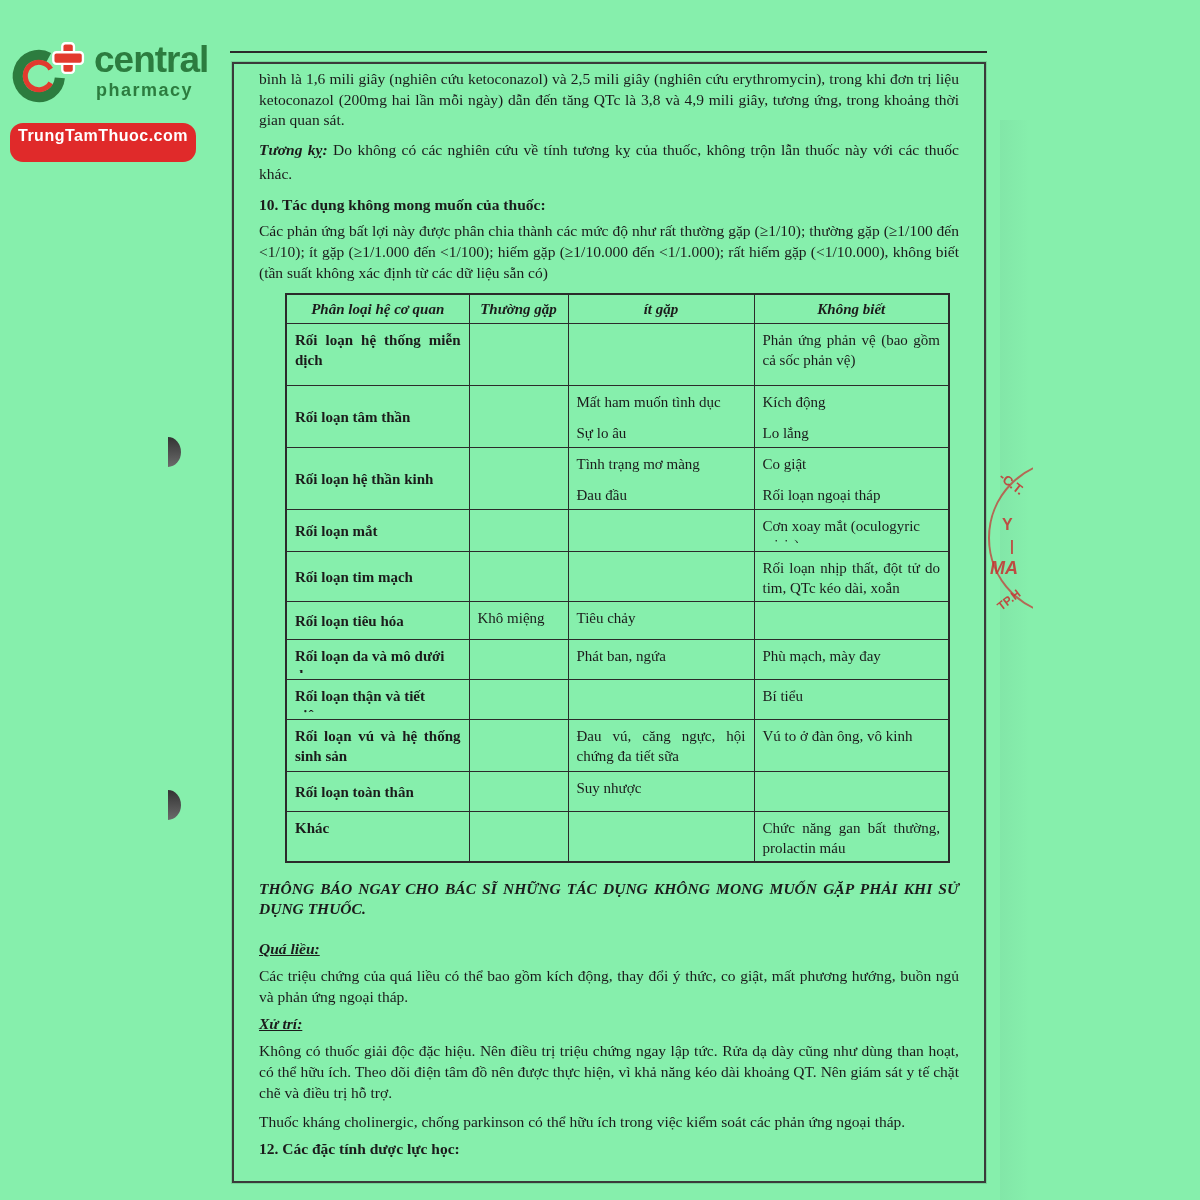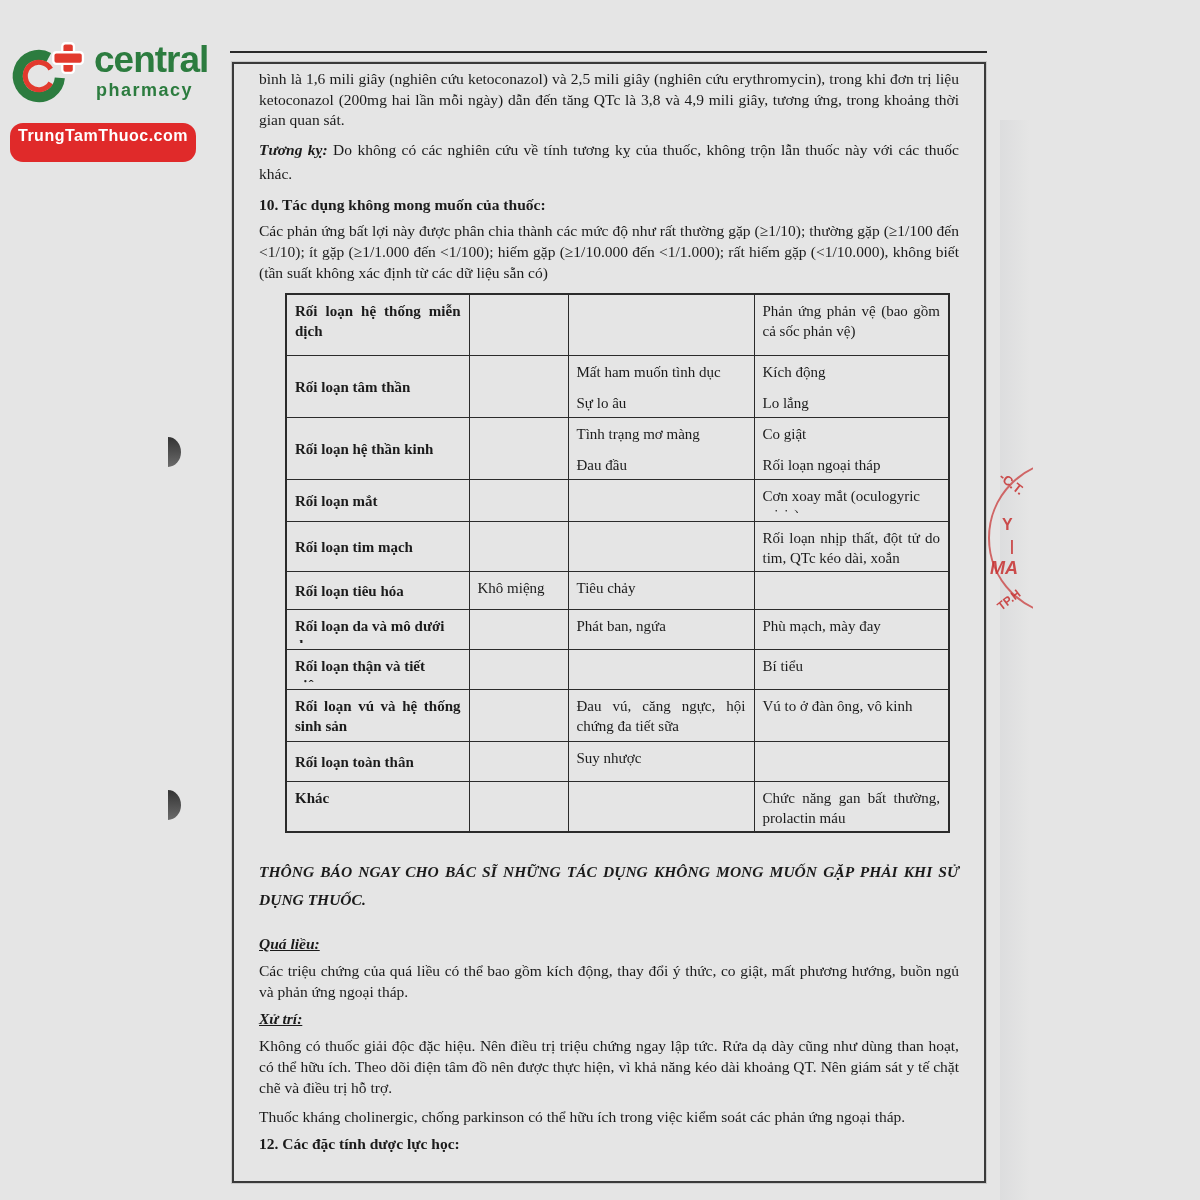--- a/index.html
+++ b/index.html
@@ -1,16 +1,16 @@
 <!DOCTYPE html>
 <html><head>
 <meta charset="utf-8">
 <style>
   html,body{margin:0;padding:0;background:#ffffff;}
-  .page{position:relative;width:1200px;height:1200px;background:#e5e5e5;overflow:hidden;
+  .page{position:relative;width:1200px;height:1200px;background:#86efac;overflow:hidden;
         font-family:"Liberation Serif","DejaVu Serif",serif;color:#1b1b1b;}
 
   
   .logo{position:absolute;left:10px;top:34px;width:206px;}
   .logo-row{display:flex;align-items:flex-start;}
   .logo-mark{width:78px;height:84px;flex:0 0 auto;}
   .logo-text{margin-left:6px;margin-top:8px;font-family:"Liberation Sans","DejaVu Sans",sans-serif;}
   .brand{font-size:37px;font-weight:bold;color:#2c7c3f;line-height:36px;letter-spacing:-1px;}
   .brand-sub{font-size:18px;font-weight:bold;color:#2c7c3f;letter-spacing:1.5px;margin-top:2px;padding-left:2px;}
   .logo-pill{margin-top:5px;width:186px;height:39px;background:#e02a2a;border-radius:13px;
@@ -27,21 +27,21 @@
   .content-box{position:absolute;left:232px;top:62px;width:754px;height:1121px;box-sizing:border-box;
                border:2px solid #3a3a3a;box-shadow:0 0 0 1px rgba(0,0,0,.12);padding:0 25px;
                font-size:15.5px;line-height:20.5px;}
   .j{text-align:justify;}
   p{margin:0;}
   .p1{margin-top:5px;}
   .p2{margin-top:7px;line-height:24px;}
   .bi{font-weight:bold;font-style:italic;}
   h3{margin:10px 0 0 0;font-size:15.5px;line-height:17px;font-weight:bold;}
   .p3{margin-top:7px;line-height:21px;}
-  .notice{margin-top:25px;font-weight:bold;font-style:italic;font-size:15.5px;line-height:28px;}
+  .notice{margin-top:16px;font-weight:bold;font-style:italic;font-size:15.5px;line-height:20px;}
   .sublabel{margin-top:21px;font-weight:bold;font-style:italic;text-decoration:underline;line-height:17px;}
   .pbody{margin-top:8px;line-height:21px;}
 
   
   table{border-collapse:collapse;table-layout:fixed;width:663px;margin:10px 0 0 26px;
         border:2px solid #2b2b2b;font-size:15px;}
   td,th{border:1.5px solid #2b2b2b;padding:3px 8px;vertical-align:top;line-height:20px;overflow:hidden;}
   th{font-weight:bold;font-style:italic;text-align:center;vertical-align:middle;}
   td.organ{font-weight:bold;vertical-align:middle;}
   td.vtop{vertical-align:top;padding-top:6px;}
@@ -105,20 +105,26 @@
     <p class="p3 j">Các phản ứng bất lợi này được phân chia thành các mức độ như rất thường gặp (≥1/10); thường gặp (≥1/100 đến &lt;1/10); ít gặp (≥1/1.000 đến &lt;1/100); hiếm gặp (≥1/10.000 đến &lt;1/1.000); rất hiếm gặp (&lt;1/10.000), không biết (tần suất không xác định từ các dữ liệu sẵn có)</p>
 
     <table>
       <colgroup>
           <col style="width:183px">
           <col style="width:99px">
           <col style="width:186px">
           <col style="width:195px">
         </colgroup>
       <tbody>
+          <tr class="rh30">
+        <th>Phân loại hệ cơ quan</th>
+        <th>Thường gặp</th>
+        <th>ít gặp</th>
+        <th>Không biết</th>
+      </tr>
       <tr class="rh62">
         <td class="organ j vtop">Rối loạn hệ thống miễn dịch</td>
         <td></td>
         <td></td>
         <td class="j vtop">Phản ứng phản vệ (bao gồm cả sốc phản vệ)</td>
       </tr>
       <tr class="rh62">
         <td class="organ">Rối loạn tâm thần</td>
         <td></td>
         <td class="vtop">

